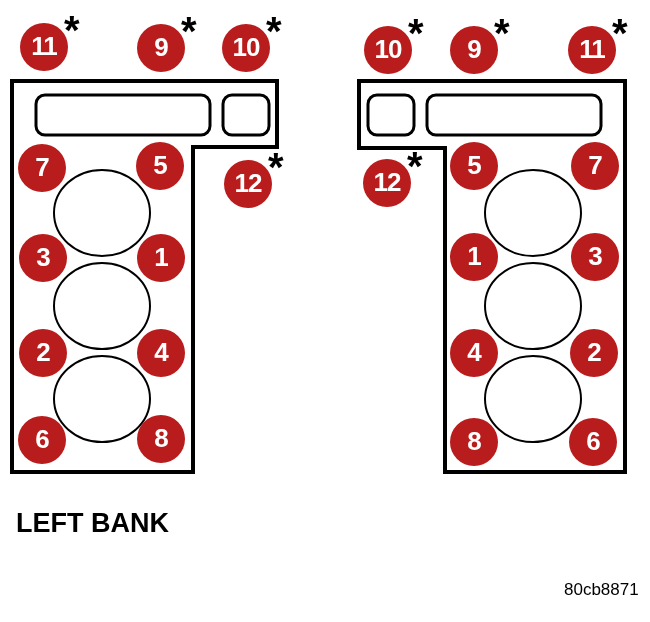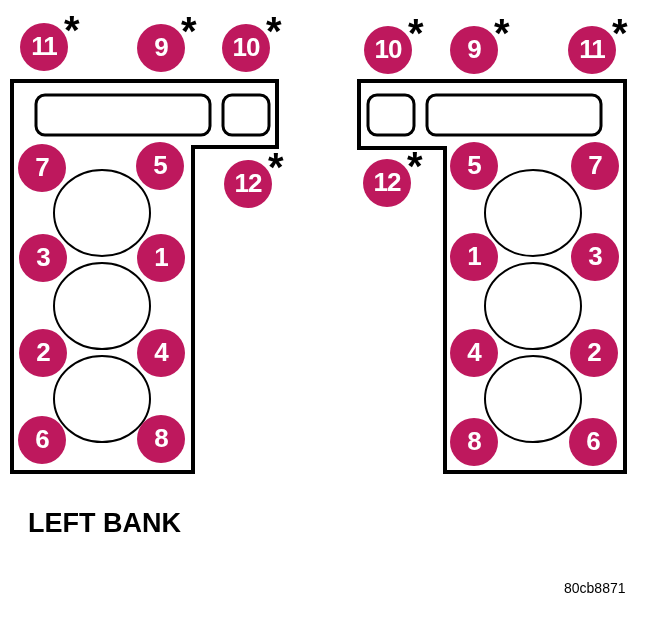--- a/index.html
+++ b/index.html
@@ -20,21 +20,21 @@
     left: 0;
     top: 0;
     width: 650px;
     height: 622px;
   }
   .bolt {
     position: absolute;
     width: 48px;
     height: 48px;
     border-radius: 50%;
-    background: #be185d;
+    background: #b91c1c;
     display: flex;
     align-items: center;
     justify-content: center;
   }
   .bolt-num {
     color: #ffffff;
     font-weight: bold;
     font-size: 26px;
     letter-spacing: -1px;
     line-height: 1;
@@ -50,28 +50,28 @@
     line-height: 1;
   }
   .bank-label {
     position: absolute;
     color: #000000;
     font-size: 27px;
     font-weight: bold;
     white-space: nowrap;
     letter-spacing: 0px;
   }
-  .bank-label-left  { left: 28px;  top: 508px; }
+  .bank-label-left  { left: 16px;  top: 508px; }
   .bank-label-right { left: 452px; top: 510px; }
   .figure-code {
     position: absolute;
     left: 564px;
     top: 580px;
     color: #000000;
-    font-size: 14px;
+    font-size: 17px;
     font-weight: normal;
   }
 </style>
 </head>
 <body>
 
 <div class="canvas">
 
   <svg class="outline-svg" viewBox="0 0 650 622" xmlns="http://www.w3.org/2000/svg">
 

